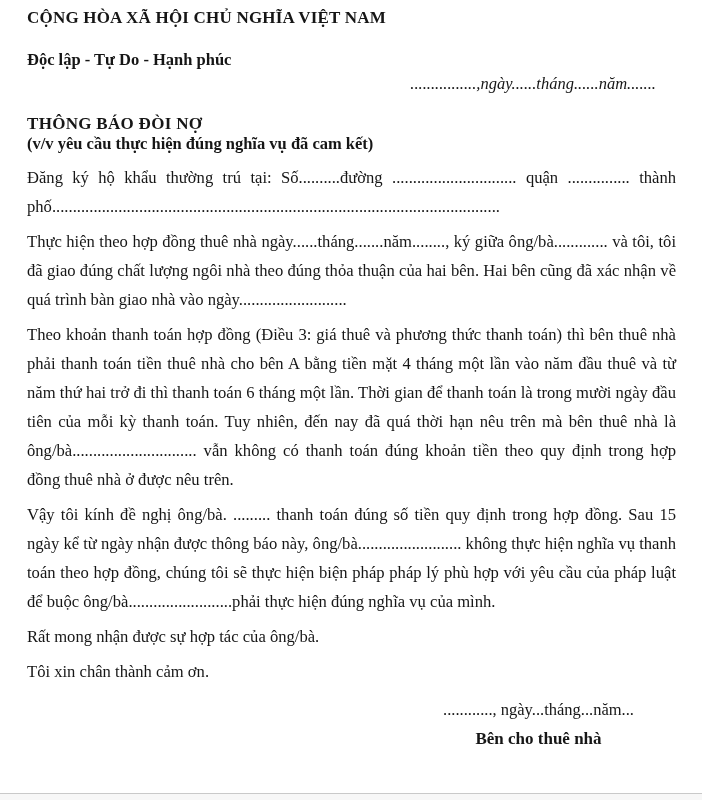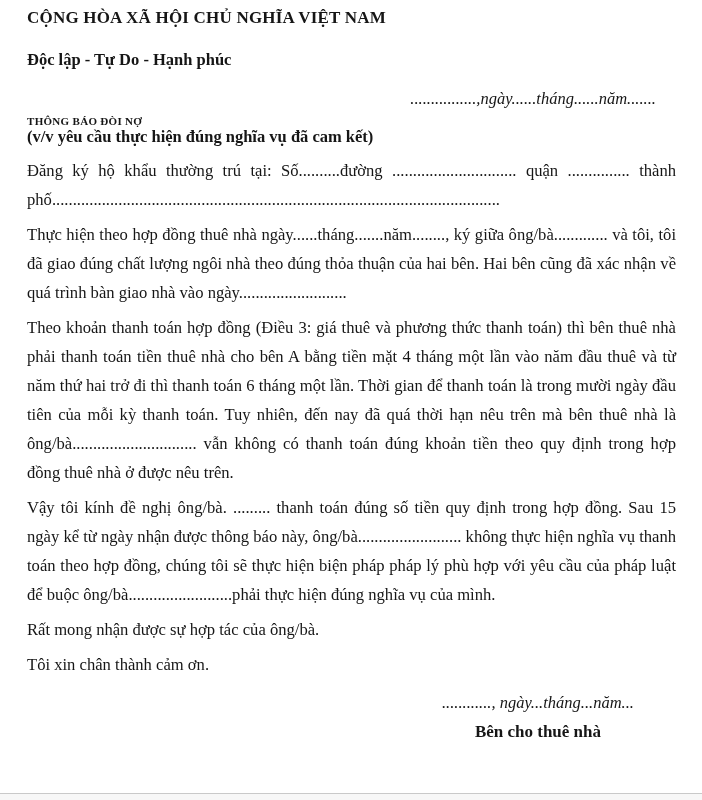--- a/index.html
+++ b/index.html
@@ -7,29 +7,29 @@
     width:702px;height:800px;
     background:#ffffff;
     position:relative;overflow:hidden;
     font-family:"Liberation Serif","DejaVu Serif",serif;
     color:#161616;
   }
   .page{padding:5px 26px 0 27px;}
   .center{text-align:left}
   .hdr-national{font-weight:bold;font-size:17px;margin-top:3px;letter-spacing:.2px}
   .hdr-motto{font-weight:bold;font-size:16.5px;margin-top:22px}
-  .hdr-date{font-style:italic;font-size:16.5px;text-align:right;padding-right:20px;margin-top:19px}
-  .hdr-title{font-weight:bold;font-size:11px;margin-top:6px;letter-spacing:.3px}
+  .hdr-date{font-style:italic;font-size:16.5px;text-align:right;padding-right:20px;margin-top:4px}
+  .hdr-title{font-weight:bold;font-size:17px;margin-top:20px;letter-spacing:.3px}
   .hdr-sub{font-weight:bold;font-size:16.5px;}
   .bodytext{margin-top:9px;font-size:16.6px;line-height:29px}
   .bodytext p{margin:0 0 6px 0;word-break:break-word}
   .just{text-align:justify}
   .sig-wrap{text-align:right;padding-right:42px;margin-top:14px}
   .sig-block{display:inline-block;text-align:center}
-  .sig-date{font-style:italic;font-size:16.5px}
+  .sig-date{font-size:16.5px}
   .sig-label{font-weight:bold;font-size:17px;margin-top:9px}
   .page-edge{position:absolute;left:0;right:0;bottom:0;height:6px;background:#f7f7f7;border-top:1px solid #c9c9c9}
 </style>
 </head>
 <body>
 
 <div class="page">
 
   <div class="center hdr-national">CỘNG HÒA XÃ HỘI CHỦ NGHĨA VIỆT NAM</div>
 

